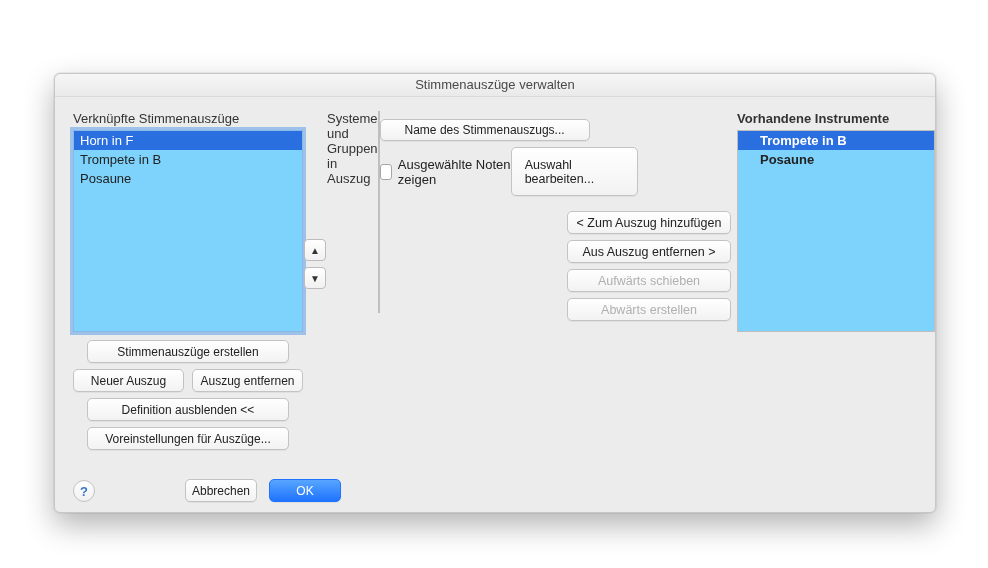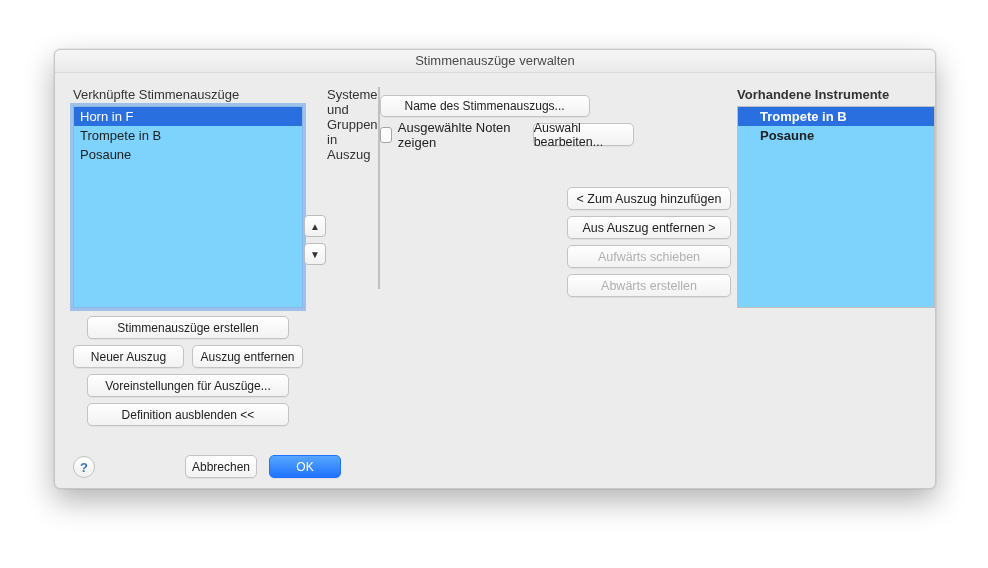--- a/index.html
+++ b/index.html
@@ -8,21 +8,21 @@
     width: 988px;
     height: 568px;
     background: #ffffff;
     font-family: -apple-system, "Helvetica Neue", Arial, sans-serif;
     font-size: 13px;
     color: #222;
   }
   .window {
     position: absolute;
     left: 54px;
-    top: 49px;
+    top: 73px;
     width: 880px;
     height: 438px;
     background: #ececec;
     border: 1px solid #c7c7c7;
     border-radius: 6px;
     box-shadow: 0 12px 30px rgba(0,0,0,0.30), 0 0 0 1px rgba(0,0,0,0.05);
     display: flex;
     flex-direction: column;
   }
   .titlebar {
@@ -152,22 +152,22 @@
     bottom: 10px;
     display:flex;
     gap: 12px;
   }
   .footer-buttons .btn { width: 70px; padding:0; }
 
   .move-stack { margin-top: 100px; display:flex; flex-direction:column; gap:6px;}
   .move-stack .btn { width: 162px; padding:0; font-size:12.5px;}
 
   .col2-row2 { margin-top:8px; display:flex; flex-direction:column; gap:6px;}
-  .row-sel { display:flex; gap:22px; align-items:center;}
-  .row-sel .btn { width: 134px; padding:0; font-size:12.5px;}
+  .row-sel { display:flex; gap:0; align-items:center;}
+  .row-sel .btn { width: 134px; padding:13px; font-size:12.5px;}
 
   .col1 .below-buttons .btn { width: 200px; padding:0;}
   .col1 .below-buttons .btn-pair .btn { width: auto; flex:1 1 0;}
 
   .col2 .btn.block { width: 210px; padding:10px;}
 
   .col2 .listbox, .col3 .listbox { height:200px; }
 </style>
 </head>
 <body>
@@ -183,22 +183,22 @@
         <div class="item selected">Horn in F</div>
         <div class="item">Trompete in B</div>
         <div class="item">Posaune</div>
       </div>
       <div class="below-buttons">
         <div class="btn">Stimmenauszüge erstellen</div>
         <div class="btn-pair">
           <div class="btn">Neuer Auszug</div>
           <div class="btn">Auszug entfernen</div>
         </div>
+        <div class="btn">Definition ausblenden &lt;&lt;</div>
         <div class="btn">Voreinstellungen für Auszüge...</div>
-        <div class="btn">Definition ausblenden &lt;&lt;</div>
       </div>
     </div>
 
     <div class="col-arrows">
       <div class="arrow-btn">
           <span>▲</span>
         </div>
       <div class="arrow-btn">
           <span>▼</span>
         </div>

